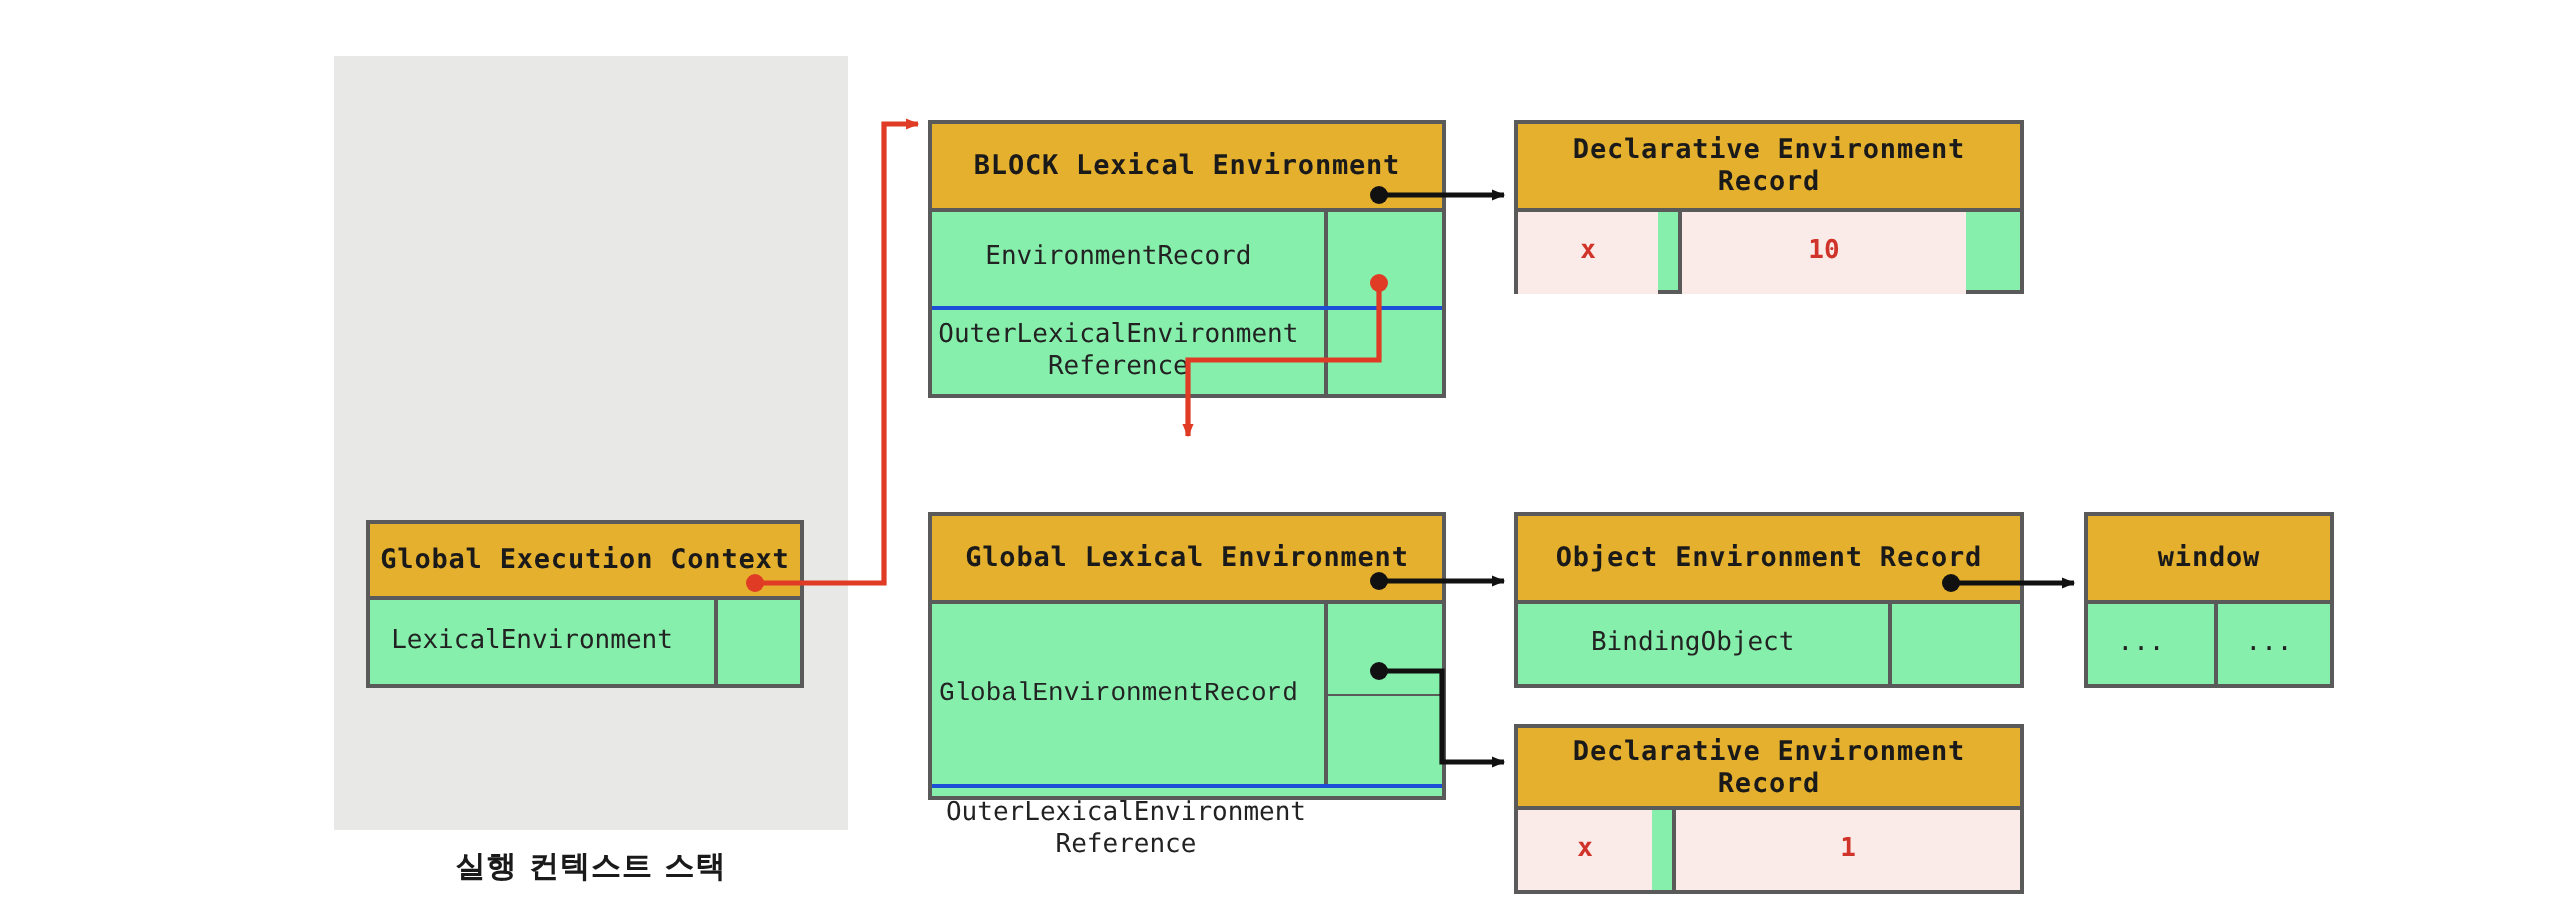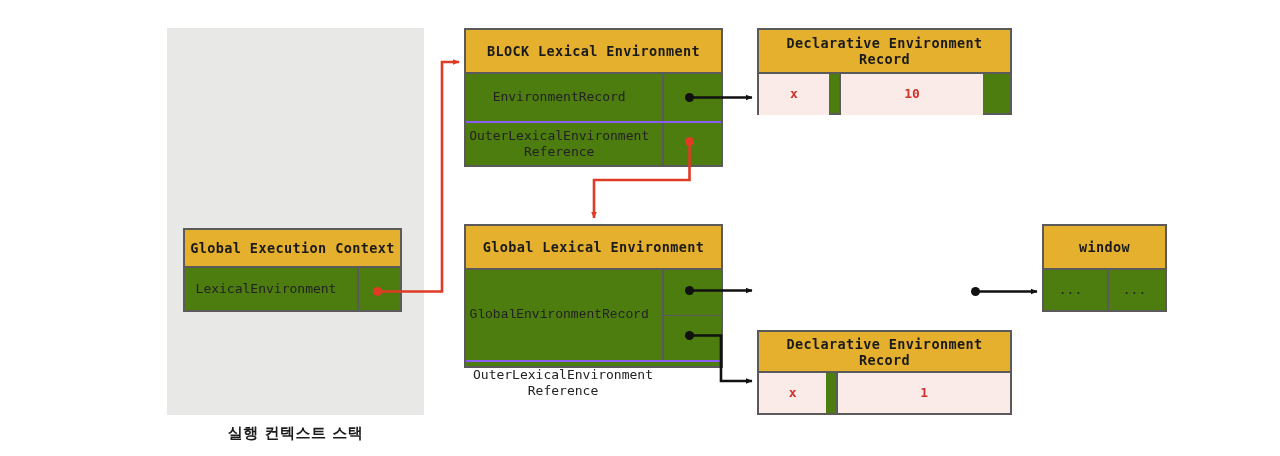--- a/index.html
+++ b/index.html
@@ -27,21 +27,22 @@
     font-weight: bold;
     font-size: 15px;
     color: #1a1a1a;
     letter-spacing: 0.5px;
   }
   
   .box {
     position: absolute;
     box-sizing: border-box;
     border: 2px solid #5a5a5a;
-    background: #4d7c0f;
+    background: #86efac;
+    margin-top: 32px;
   }
   .box-header {
     box-sizing: border-box;
     background: #e5b02e;
     border-bottom: 2px solid #5a5a5a;
     text-align: center;
     font-weight: bold;
     font-size: 13.5px;
     color: #1a1a1a;
     display: flex;
@@ -49,21 +50,21 @@
     justify-content: center;
     letter-spacing: 0.4px;
   }
   .row {
     box-sizing: border-box;
     display: flex;
     width: 100%;
     gap: 10px;
   }
   .row + .row {
-    border-top: 2px solid #8b5cf6;
+    border-top: 2px solid #1d4ed8;
   }
   .cell {
     box-sizing: border-box;
     display: flex;
     align-items: center;
     justify-content: center;
     text-align: center;
     font-size: 13px;
     color: #222222;
     line-height: 1.25;
@@ -166,20 +167,27 @@
       </div>
     </div>
     <div class="row" style="height:44px;">
       <div class="cell" style="width:194px;">OuterLexicalEnvironment
 Reference</div>
     </div>
   </div>
   <div class="dot" style="left:685px; top:286px;"></div>
   <div class="dot" style="left:685px; top:331px;"></div>
 
+  <div class="box" style="left:757px; top:224px; width:255px; height:88px;">
+    <div class="box-header" style="height:44px;">Object Environment Record</div>
+    <div class="row" style="height:40px;">
+      <div class="cell" style="width:182px;">BindingObject</div>
+      <div class="cell divider" style="width:69px;"></div>
+    </div>
+  </div>
   <div class="dot" style="left:971px; top:287px;"></div>
 
   <div class="box" style="left:1042px; top:224px; width:125px; height:88px;">
     <div class="box-header" style="height:44px;">window</div>
     <div class="row" style="height:40px;">
       <div class="cell" style="width:53px;">...</div>
       <div class="cell divider" style="width:53px;">...</div>
     </div>
   </div>
 

